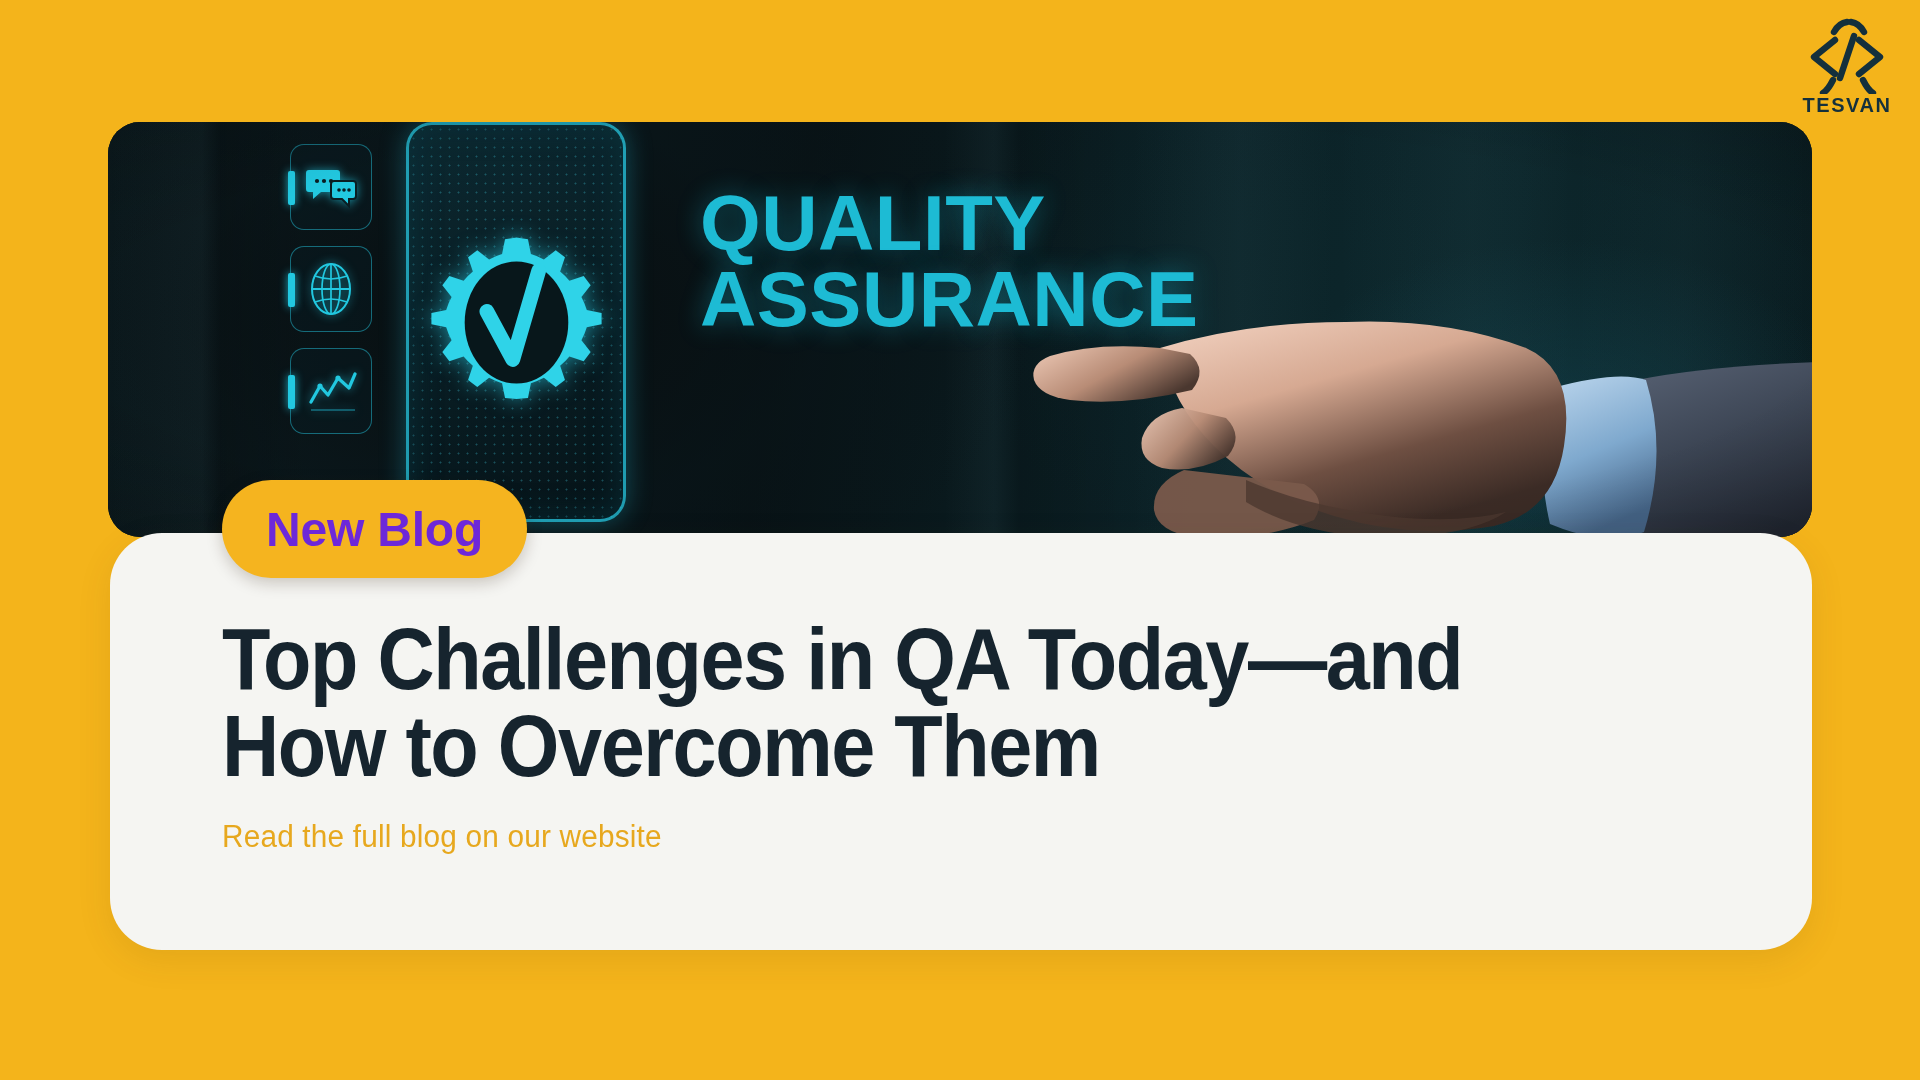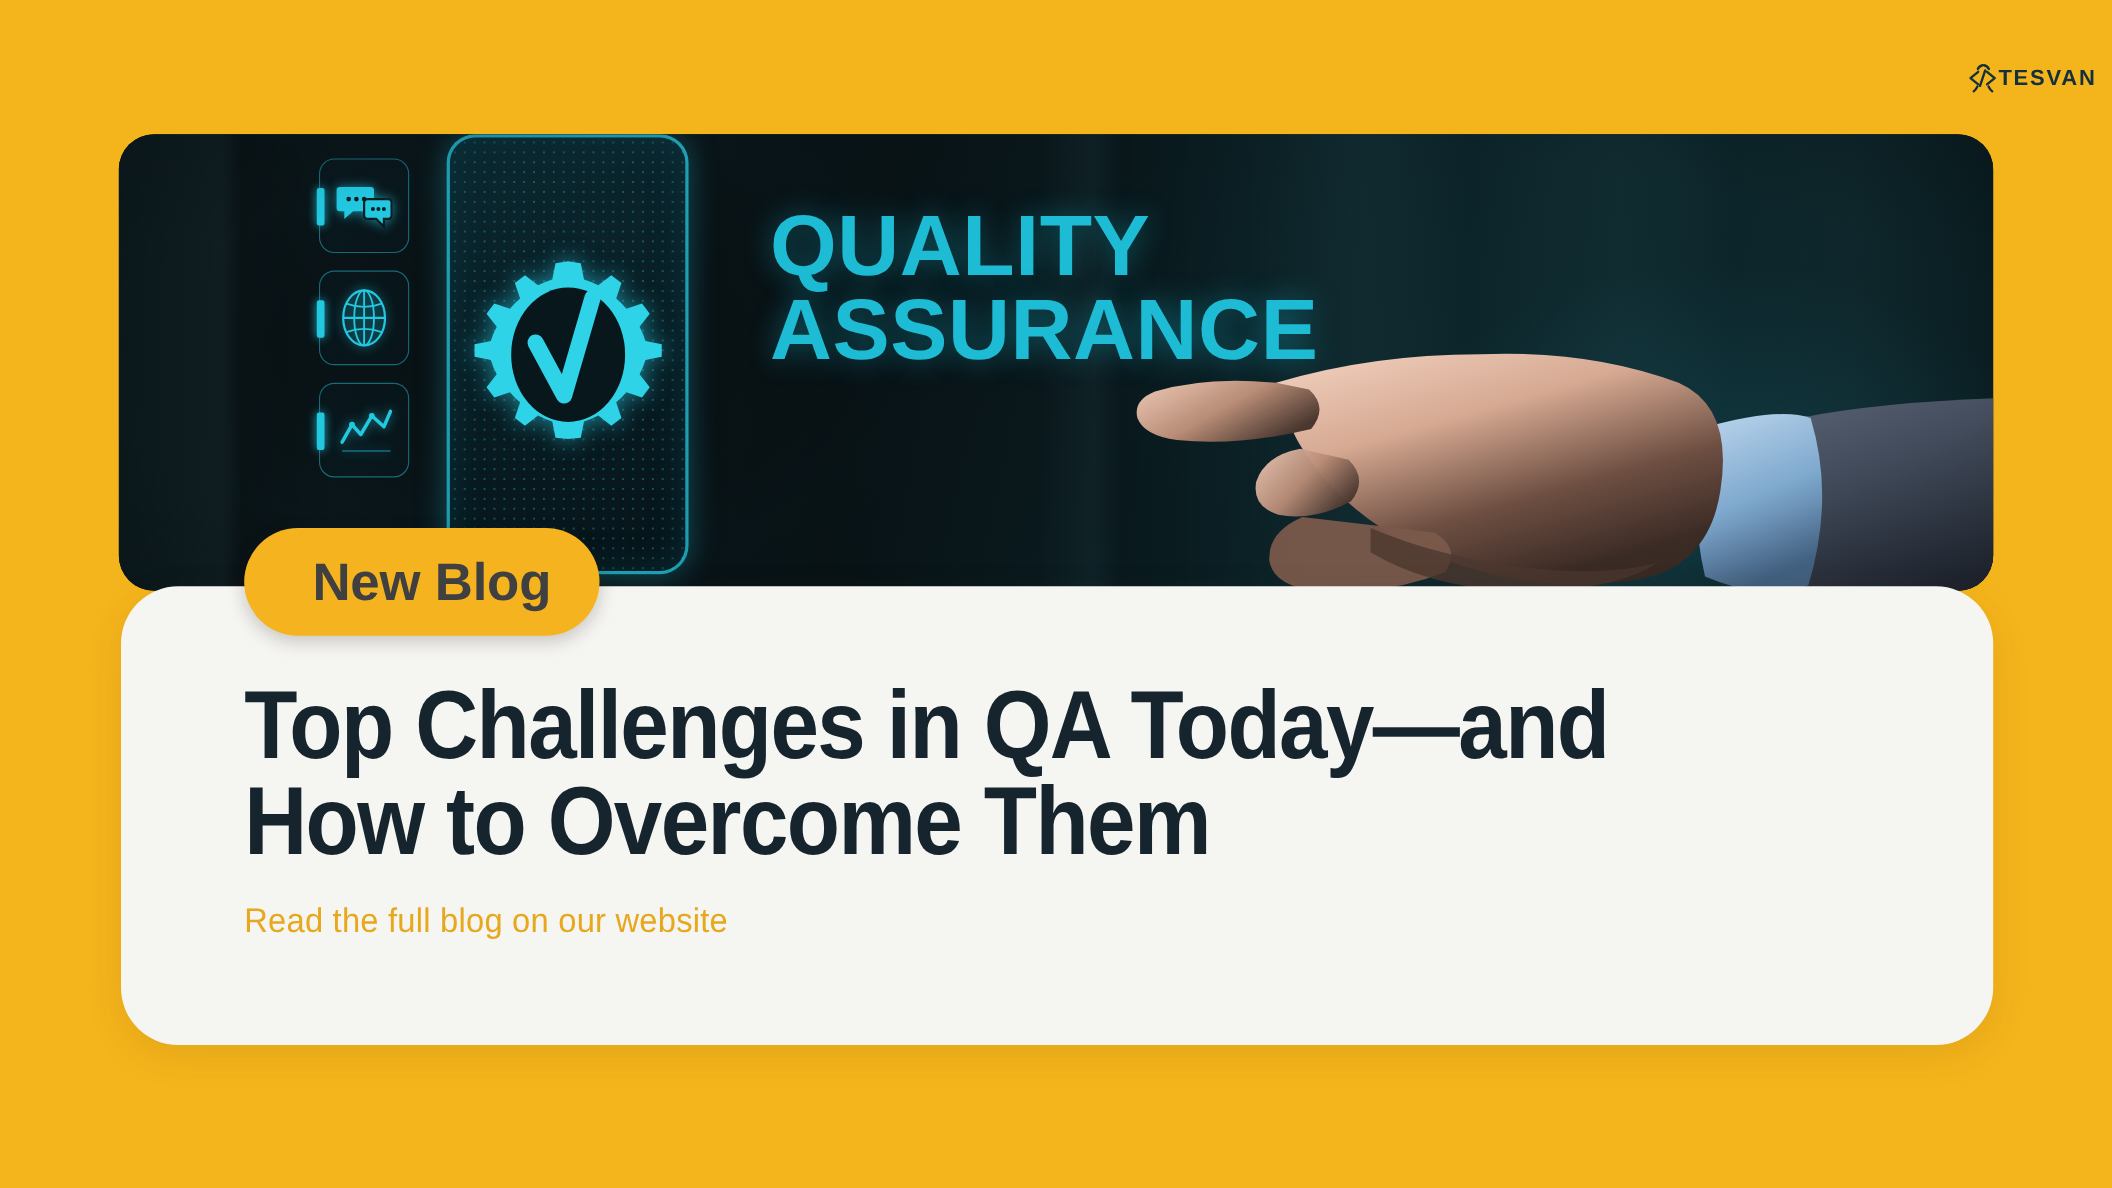--- a/index.html
+++ b/index.html
@@ -18,21 +18,21 @@
   }
 
   
   .brand-logo {
     position: absolute;
     top: 14px;
     left: 1788px;
     width: 118px;
     height: 112px;
     display: flex;
-    flex-direction: row;
+    flex-direction: column;
     align-items: center;
     justify-content: flex-start;
     z-index: 40;
   }
   .brand-logo .logo-mark {
     width: 86px;
     height: 80px;
     display: block;
   }
   .brand-logo .logo-wordmark {
@@ -203,23 +203,22 @@
     background: #F5B41F;
     border-radius: 49px;
     z-index: 30;
     box-shadow: 0 5px 16px rgba(40,25,0,0.22);
   }
   .badge-label {
     font-family: "Liberation Sans", sans-serif;
     font-weight: 700;
     font-size: 48px;
     letter-spacing: -0.2px;
-    color: #404040;
+    color: #6d28d9;
     white-space: nowrap;
-    margin-left: 18px;
   }
 
   .card-body {
     position: absolute;
     left: 112px;
     top: 82px;
     right: 90px;
   }
   .card-title {
     font-family: "Liberation Sans", sans-serif;

